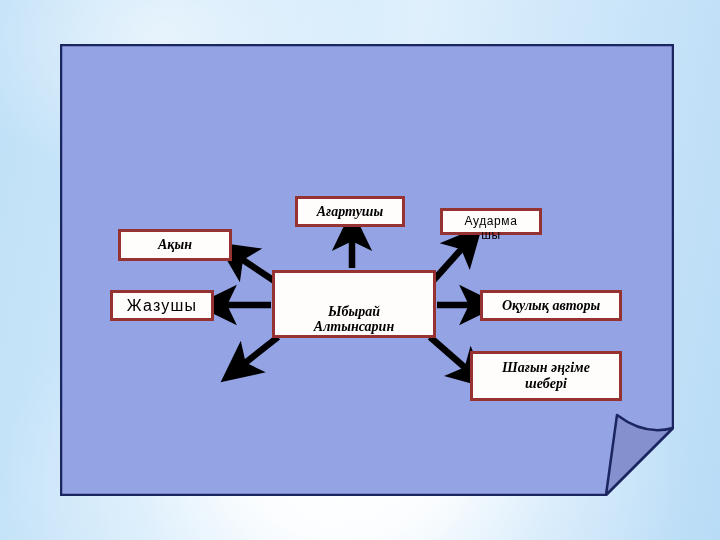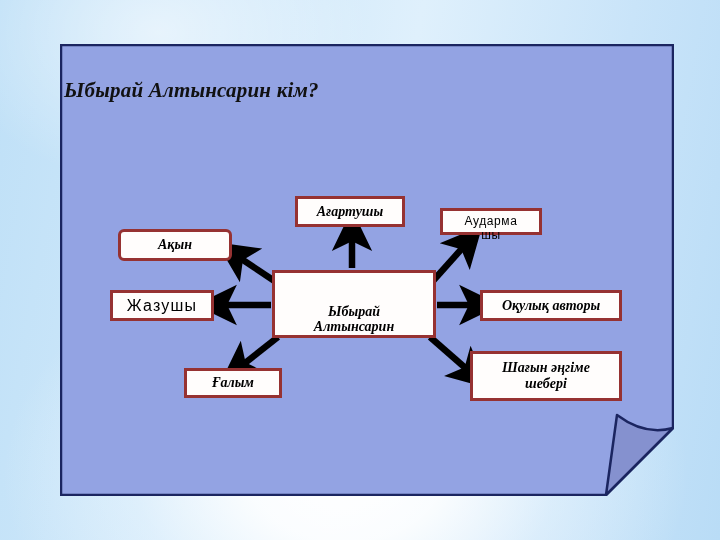--- a/index.html
+++ b/index.html
@@ -80,21 +80,20 @@
     width: 164px; height: 68px;
     font-size: 14px;
     z-index: 3;
     align-items: flex-end;
   }
   #node-aqyn {
     left: 118px; top: 229px;
     width: 114px; height: 32px;
     font-size: 14px;
     z-index: 3;
-    border-radius: 6px;
   }
   #node-agartushy {
     left: 295px; top: 196px;
     width: 110px; height: 31px;
     font-size: 14px;
     z-index: 3;
     text-align: center;
   }
   #node-audarmashy {
     left: 440px; top: 208px;
@@ -145,21 +144,20 @@
 
   <div id="panel-wrap">
     <svg id="panel-shape" viewBox="0 0 614 452" preserveAspectRatio="none">
 
       <polygon points="1,1 613,1 613,384 546,451 1,451" fill="#93a3e3" stroke="#1b2560" stroke-width="2.5"></polygon>
 
       <path d="M 613,384 L 546,451 L 557,371 Q 585,392 613,384 Z" fill="#8591cf" stroke="#1b2560" stroke-width="2.5" stroke-linejoin="round"></path>
     </svg>
   </div>
 
-  <div id="title">Ыбырай Алтынсарин кім?</div>
 
   <svg id="arrows" viewBox="0 0 720 540">
     <defs>
       <marker id="ah" markerWidth="7" markerHeight="7" refX="2.6" refY="3.5" orient="auto" markerUnits="strokeWidth">
         <path d="M0,0.4 L6.4,3.5 L0,6.6 L1.5,3.5 Z" fill="#000000"></path>
       </marker>
     </defs>
     <g stroke="#000000" stroke-width="6.5" fill="none" marker-end="url(#ah)">
 
       <line x1="276" y1="282" x2="237" y2="256"></line>
@@ -197,22 +195,19 @@
   </div>
 
   <div class="node sans" id="node-zhazushy">
     <span class="label">Жазушы</span>
   </div>
 
   <div class="node serif-it" id="node-okulyk">
     <span class="label">Оқулық авторы</span>
   </div>
 
-  <div class="node serif-it" id="node-galym">
-    <span class="label">Ғалым</span>
-  </div>
 
   <div class="node serif-it" id="node-shagyn">
     <span class="label">Шағын әңгіме
 шебері</span>
   </div>
 
 </div>
 
 </body></html>

